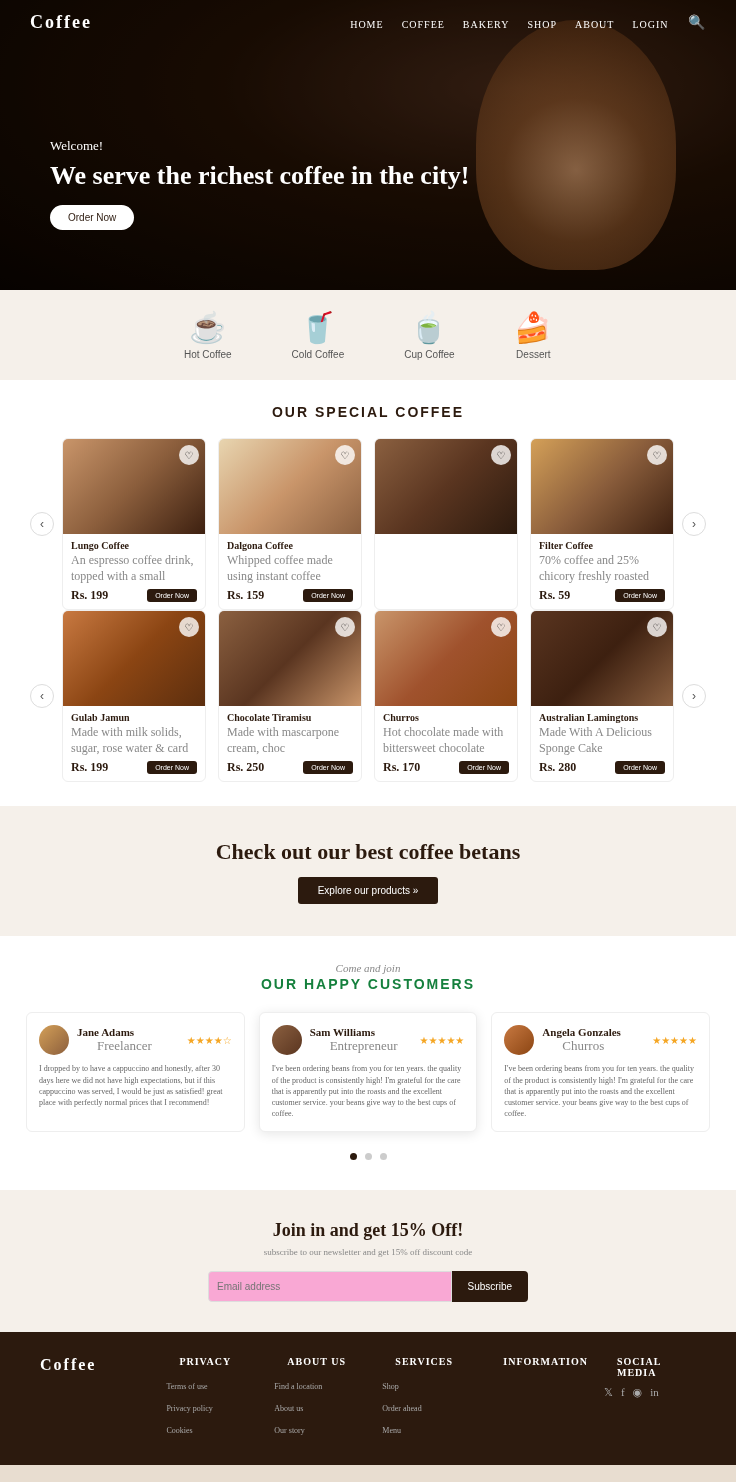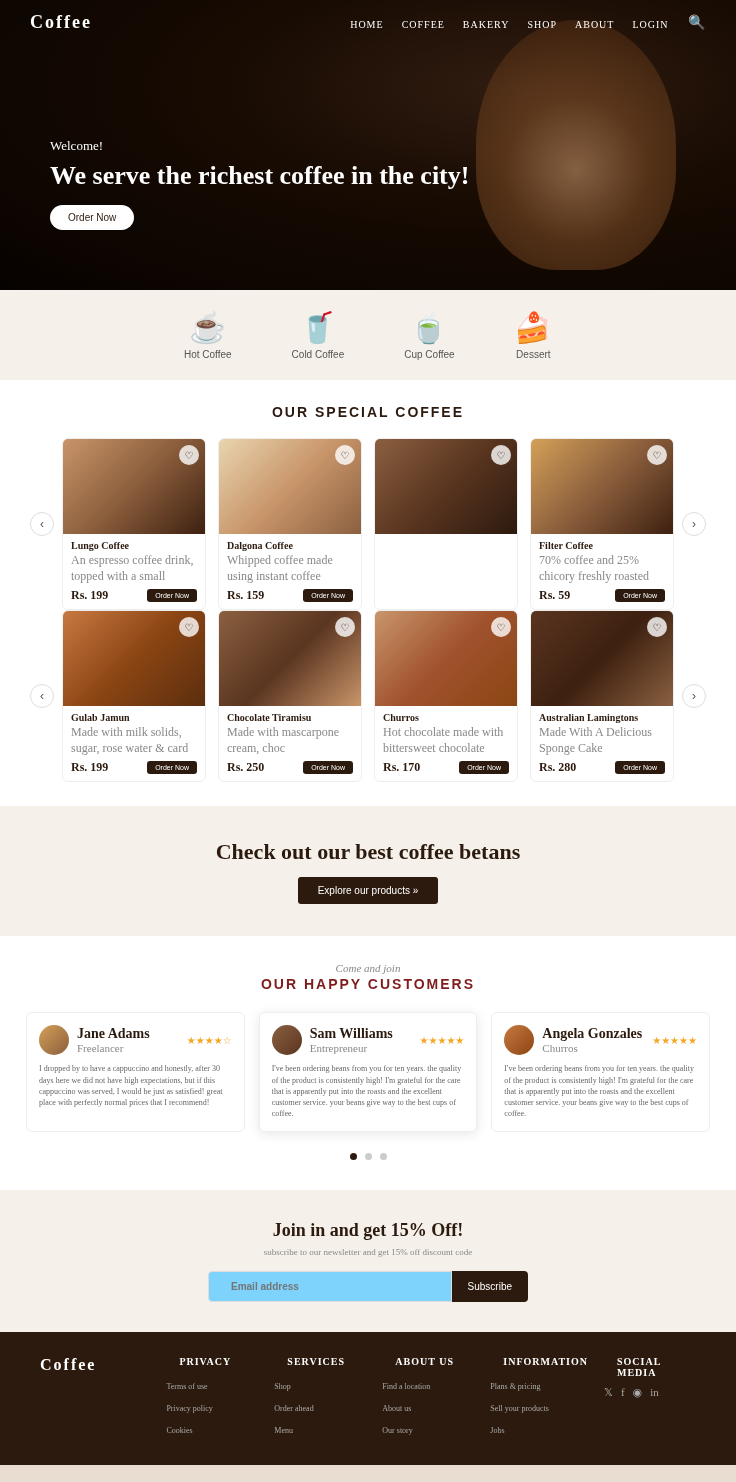--- a/index.html
+++ b/index.html
@@ -127,43 +127,43 @@
     .promo-btn {
       background: #2c1a0e; color: white; border: none; padding: 8px 20px;
       font-size: 10px; border-radius: 3px; cursor: pointer;
     }
 
     
     .testimonials {
       background: white; padding: 26px;
     }
     .testimonials-sub { text-align: center; font-style: italic; color: #888; font-size: 11px; margin-bottom: 2px; }
-    .testimonials-title { text-align: center; font-size: 14px; letter-spacing: 2px; color: #7f1d1d; margin-bottom: 20px; font-family: Arial, sans-serif; font-weight: bold; }
+    .testimonials-title { text-align: center; font-size: 14px; letter-spacing: 2px; color: #15803d; margin-bottom: 20px; font-family: Arial, sans-serif; font-weight: bold; }
     .testimonials-grid { display: grid; grid-template-columns: repeat(3, 1fr); gap: 14px; }
     .testimonial-card { background: white; border: 1px solid #eee; border-radius: 6px; padding: 12px; }
     .testi-header { display: flex; align-items: center; gap: 8px; margin-bottom: 8px; }
     .testi-avatar { width: 30px; height: 30px; border-radius: 50%; background: #c9956a; flex-shrink: 0; }
-    .testi-name { font-size: 14px; font-weight: bold; color: #2c1a0e; }
-    .testi-role { font-size: 11px; color: #888; }
+    .testi-name { font-size: 11px; font-weight: bold; color: #2c1a0e; }
+    .testi-role { font-size: 13px; color: #888; margin-left: 20px; }
     .testi-stars { color: #f5a623; font-size: 10px; margin-left: auto; }
     .testi-text { font-size: 8px; color: #666; line-height: 1.4; }
     .testi-dots { text-align: center; margin-top: 14px; }
     .dot { display: inline-block; width: 7px; height: 7px; border-radius: 50%; background: #ccc; margin: 0 2px; }
     .dot.active { background: #2c1a0e; }
 
     
     .newsletter {
       background: #f5f0ea; padding: 30px; text-align: center; position: relative;
     }
     .newsletter-title { font-size: 18px; font-weight: bold; color: #2c1a0e; margin-bottom: 6px; }
     .newsletter-sub { font-size: 9px; color: #888; margin-bottom: 14px; }
     .newsletter-form { display: flex; justify-content: center; gap: 0; max-width: 320px; margin: 0 auto; }
     .newsletter-input {
-      flex: 1; padding: 9px 22px; border: 1px solid #ddd; border-radius: 4px 0 0 4px;
-      font-size: 10px; background: #7dd3fc; outline: none; font-weight: bold;
+      flex: 1; padding: 9px 8px; border: 1px solid #ddd; border-radius: 4px 0 0 4px;
+      font-size: 10px; background: #f9a8d4; outline: none;
     }
     .newsletter-btn {
       background: #2c1a0e; color: white; border: none; padding: 9px 16px;
       font-size: 10px; border-radius: 0 4px 4px 0; cursor: pointer;
     }
 
     
     .footer {
       background: #2c1a0e; color: white; padding: 24px 40px;
     }
@@ -394,42 +394,37 @@
     </div>
     <div>
       <div class="footer-col-title">PRIVACY</div>
       <ul class="footer-links">
         <li><a href="#">Terms of use</a></li>
         <li><a href="#">Privacy policy</a></li>
         <li><a href="#">Cookies</a></li>
       </ul>
     </div>
     <div>
+      <div class="footer-col-title">ABOUT US</div>
+      <ul class="footer-links">
+        <li><a href="#">Find a location</a></li>
+        <li><a href="#">About us</a></li>
+        <li><a href="#">Our story</a></li>
+      </ul>
+    </div>
+    <div>
       <div class="footer-col-title">SERVICES</div>
       <ul class="footer-links">
         <li><a href="#">Shop</a></li>
         <li><a href="#">Order ahead</a></li>
         <li><a href="#">Menu</a></li>
       </ul>
     </div>
     <div>
-      <div class="footer-col-title">ABOUT US</div>
-      <ul class="footer-links">
-        <li><a href="#">Find a location</a></li>
-        <li><a href="#">About us</a></li>
-        <li><a href="#">Our story</a></li>
-      </ul>
-    </div>
-    <div>
       <div class="footer-col-title">INFORMATION</div>
-      <ul class="footer-links">
-        <li><a href="#">Plans &amp; pricing</a></li>
-        <li><a href="#">Sell your products</a></li>
-        <li><a href="#">Jobs</a></li>
-      </ul>
     </div>
     <div>
       <div class="footer-col-title">SOCIAL MEDIA</div>
       <div class="social-icons">
         <span class="social-icon">𝕏</span>
         <span class="social-icon">f</span>
         <span class="social-icon">◉</span>
         <span class="social-icon">in</span>
       </div>
     </div>

